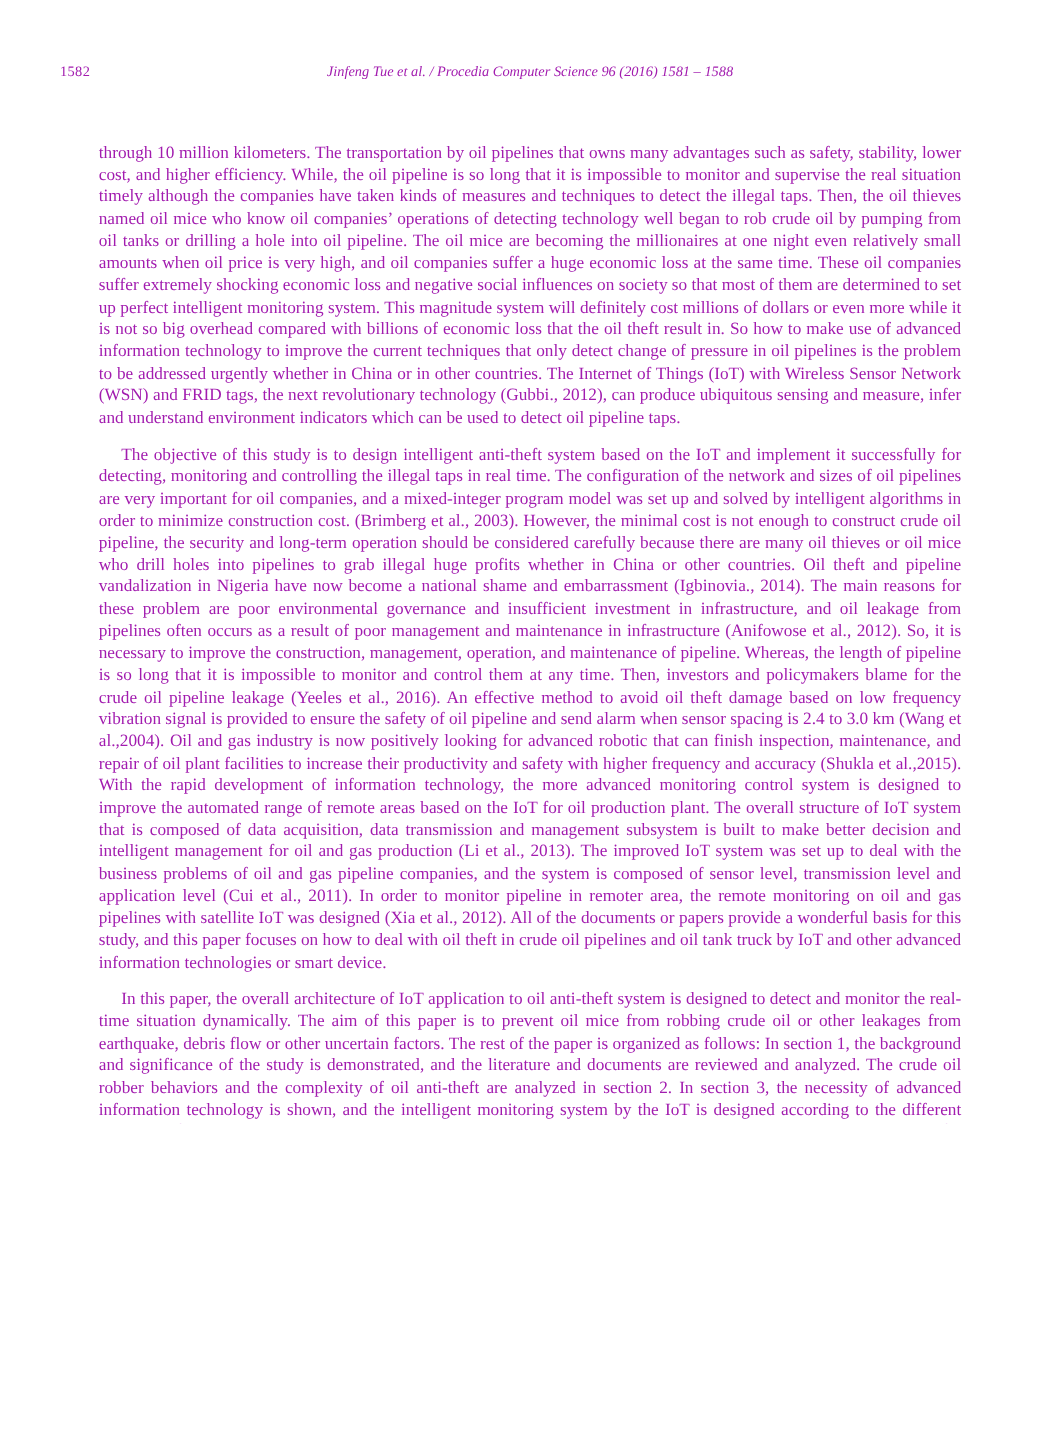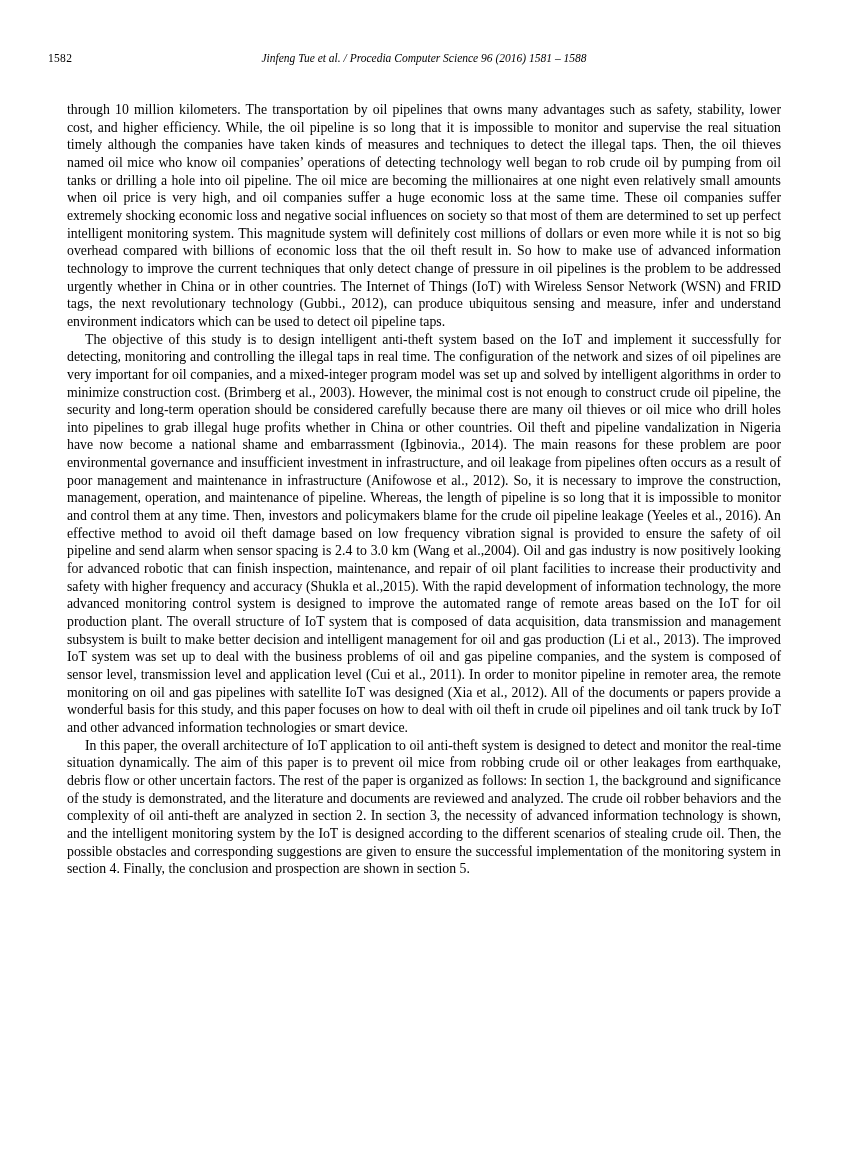--- a/index.html
+++ b/index.html
@@ -6,21 +6,21 @@
     margin: 0;
     padding: 0;
     background: #ffffff;
   }
   .page {
     position: relative;
     width: 847px;
     height: 899px;
     background: #ffffff;
     font-family: "Liberation Serif", serif;
-    color: #000000;
+    color: #a21caf;
     overflow: hidden;
   }
   .page-header {
     position: absolute;
     top: 52px;
     left: 48px;
     right: 48px;
     height: 16px;
     font-size: 11.5px;
   }
@@ -42,21 +42,21 @@
   .content {
     position: absolute;
     left: 67px;
     top: 101px;
     width: 714px;
     font-size: 13.8px;
     line-height: 17.65px;
     text-align: justify;
   }
   .content p {
-    margin: 0;
+    margin: 12px;
     padding: 0;
   }
   .content p.indented {
     text-indent: 18px;
   }
 </style>
 </head>
 <body>
 
 <div class="page">

